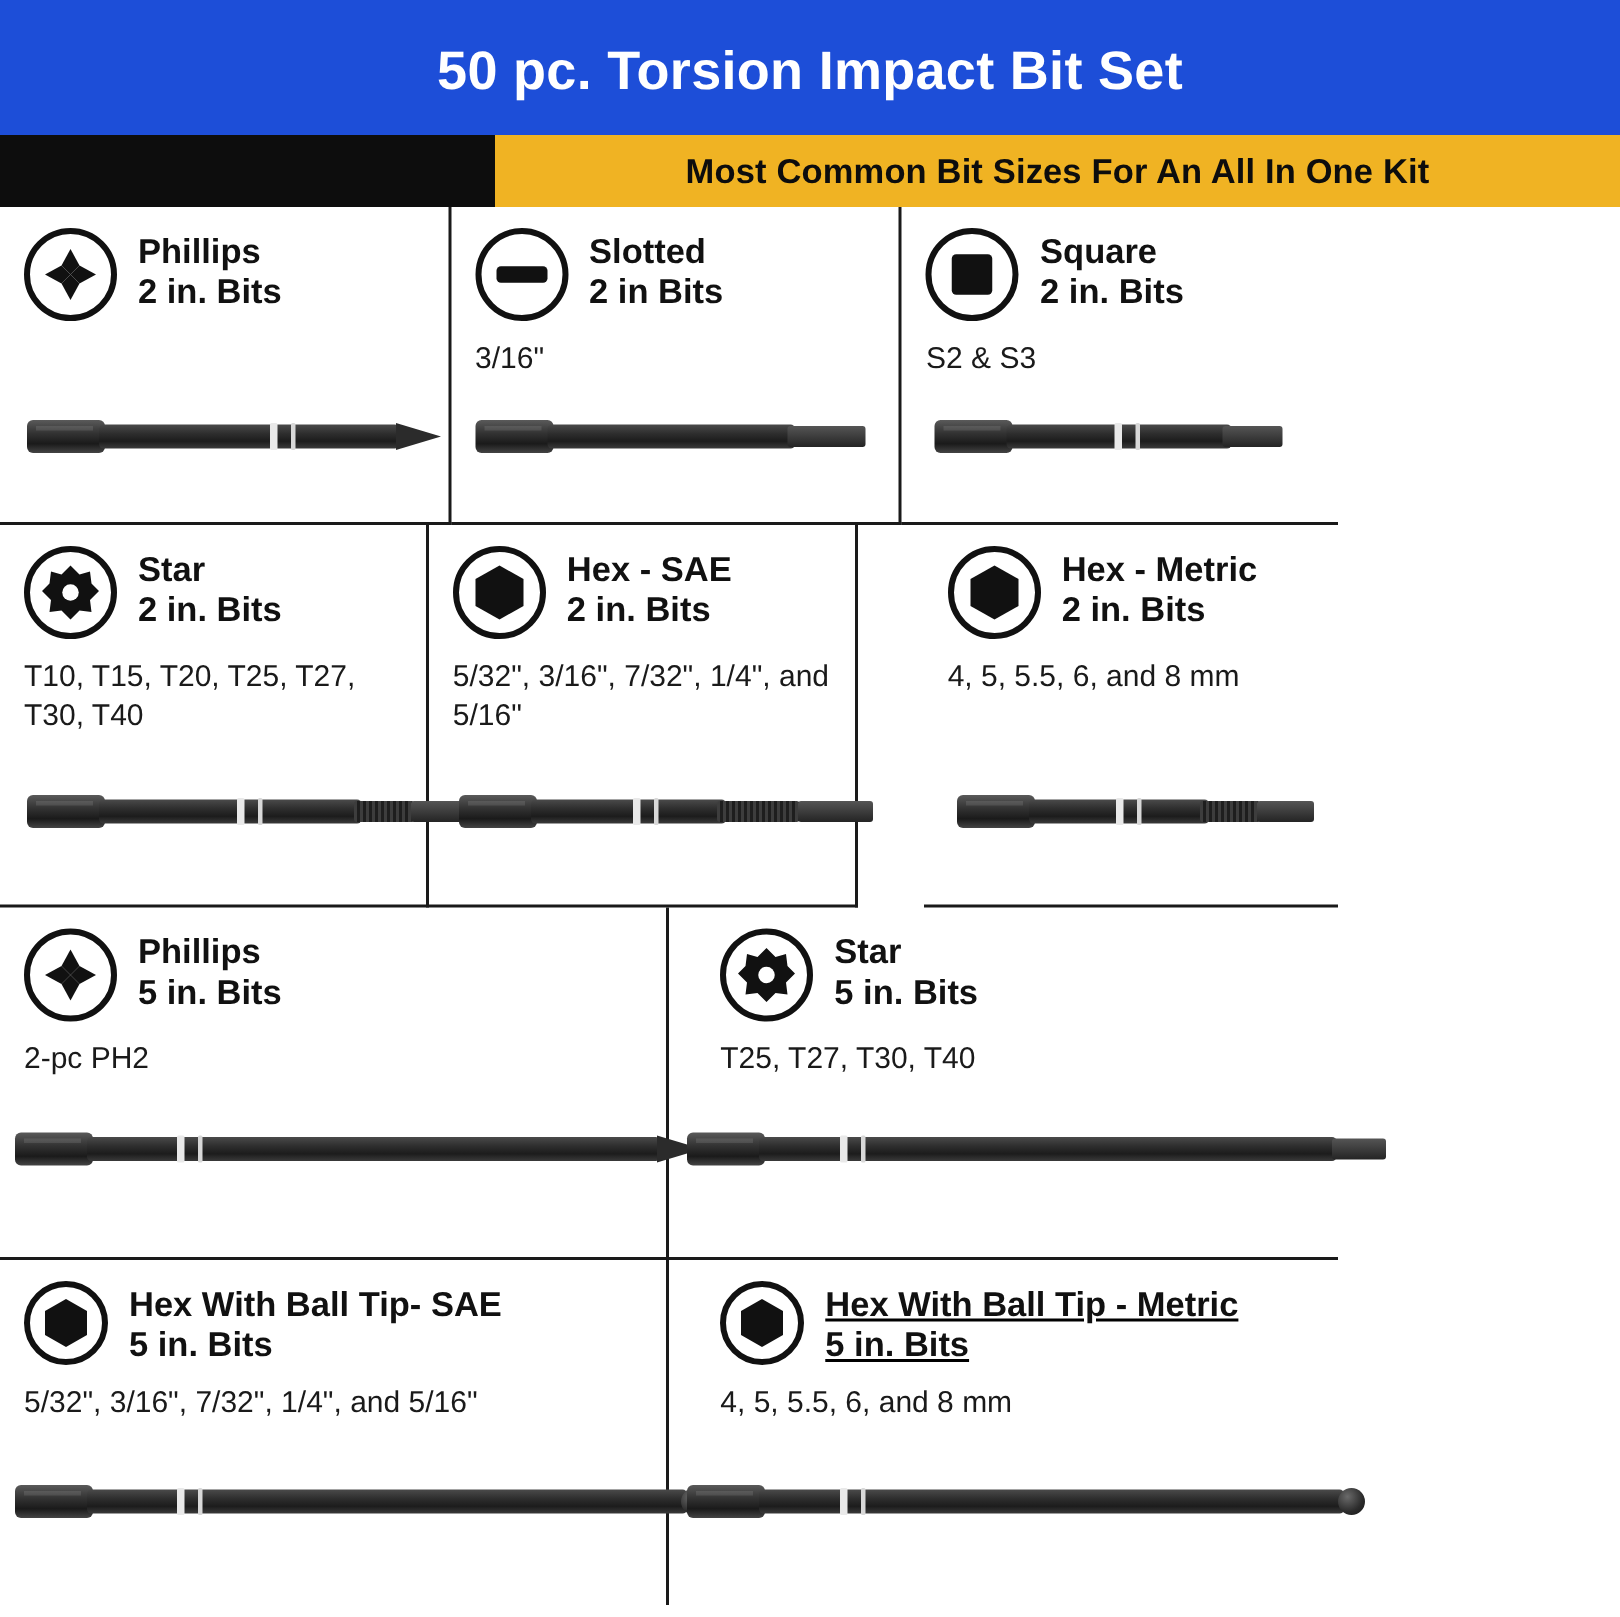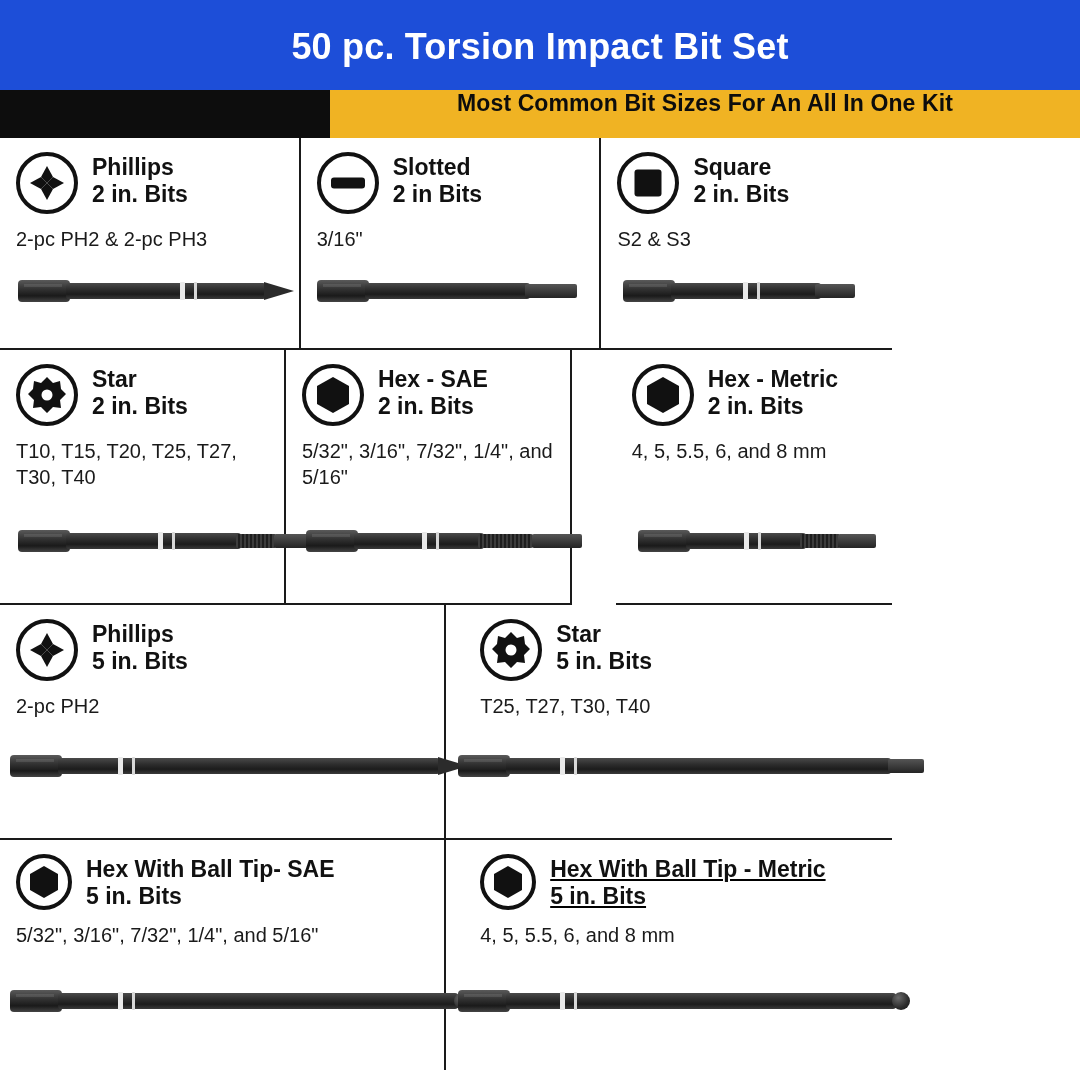--- a/index.html
+++ b/index.html
@@ -25,21 +25,21 @@
     letter-spacing: 0.2px;
     text-align: center;
     padding-top: 4px;
   }
   .subhead-row {
     position: relative; width: 1080px; height: 48px; background: #0d0d0d;
   }
   .subhead-yellow {
     position: absolute; left: 330px; top: 0; width: 750px; height: 48px;
     background: #f0b323;
-    display: flex; align-items: flex-start; justify-content: center;
+    display: flex; align-items: center; justify-content: center;
   }
   .subhead-yellow span {
     color: #0d0d0d; font-size: 23px; font-weight: bold; letter-spacing: 0.1px;
   }
 
   
   .grid { position: relative; width: 1080px; }
 
   .row { display: flex; width: 892px; }
   .cell {
@@ -154,21 +154,20 @@
                 <path d="M20 37 L14 26 L20 20 L26 26 Z" fill="#111"></path>
                 <path d="M3 20 L14 14 L20 20 L14 26 Z" fill="#111"></path>
               </svg>
             </span>
           </div>
           <div class="titles">
             <div class="t1">Phillips</div>
             <div class="t2">2 in. Bits</div>
           </div>
         </div>
-        <div class="desc">2-pc PH2 &amp; 2-pc PH3</div>
         <div class="bit-wrap" style="top:140px;left:18px;width:310px;">
           <div class="bit" style="width:310px;">
             <div class="hexhead" style="left:0;"></div>
             <div class="shank" style="left:48px;width:200px;"></div>
             <div class="ring" style="left:162px;"></div>
             <div class="ring thin" style="left:176px;"></div>
             <div class="tip taper" style="left:246px;"></div>
           </div>
         </div>
       </div>

